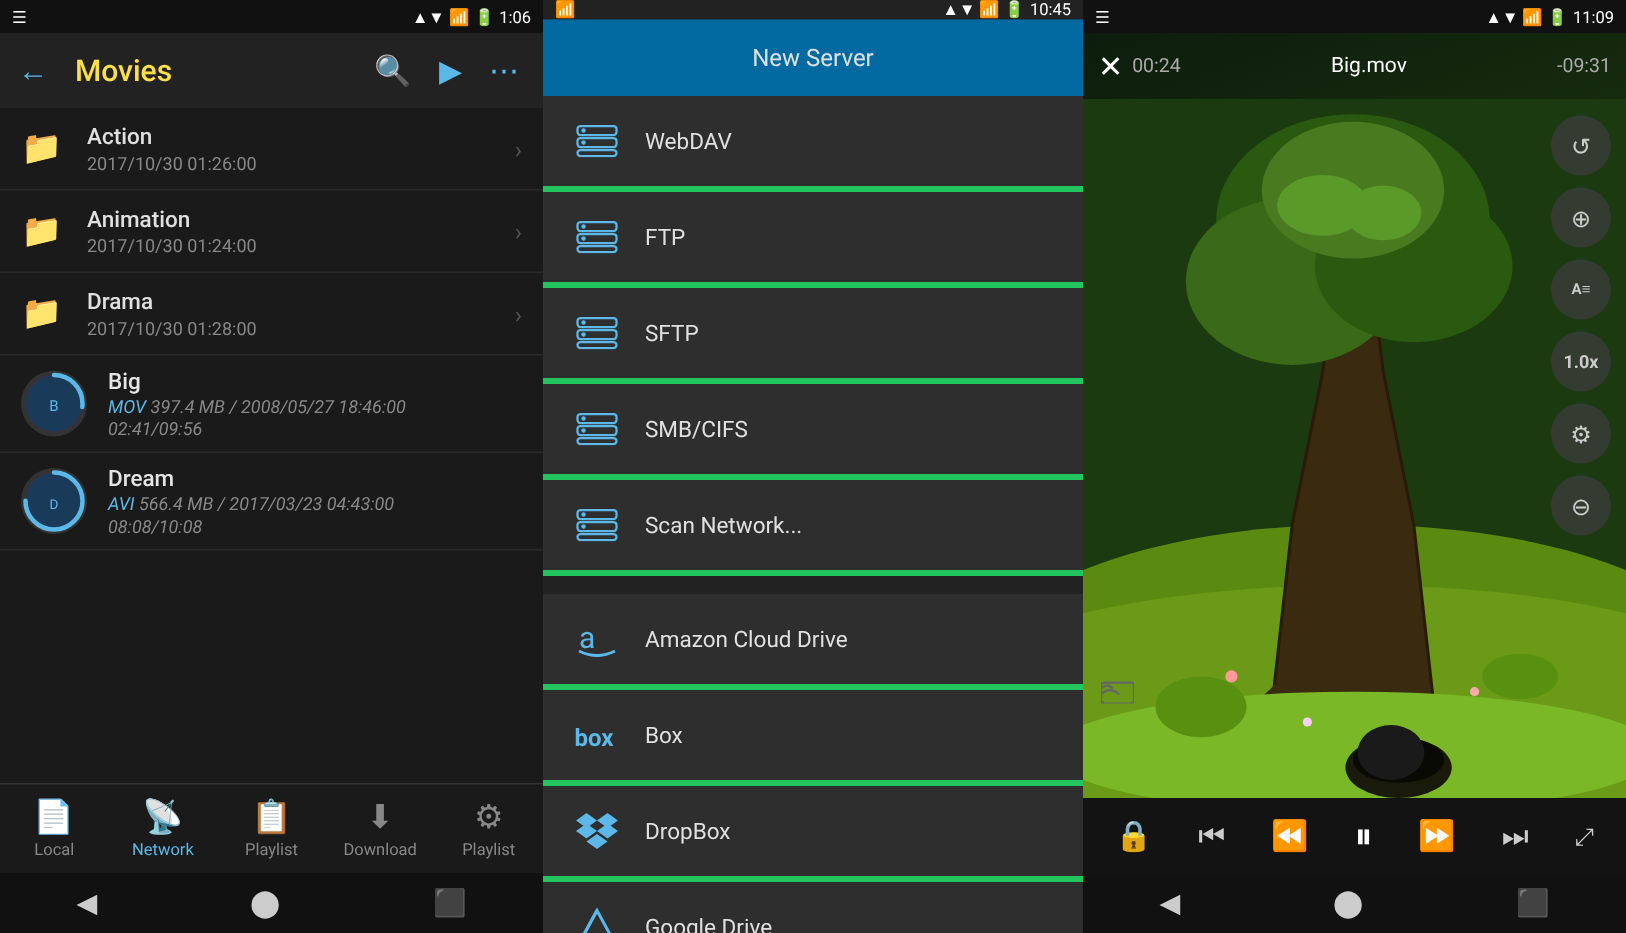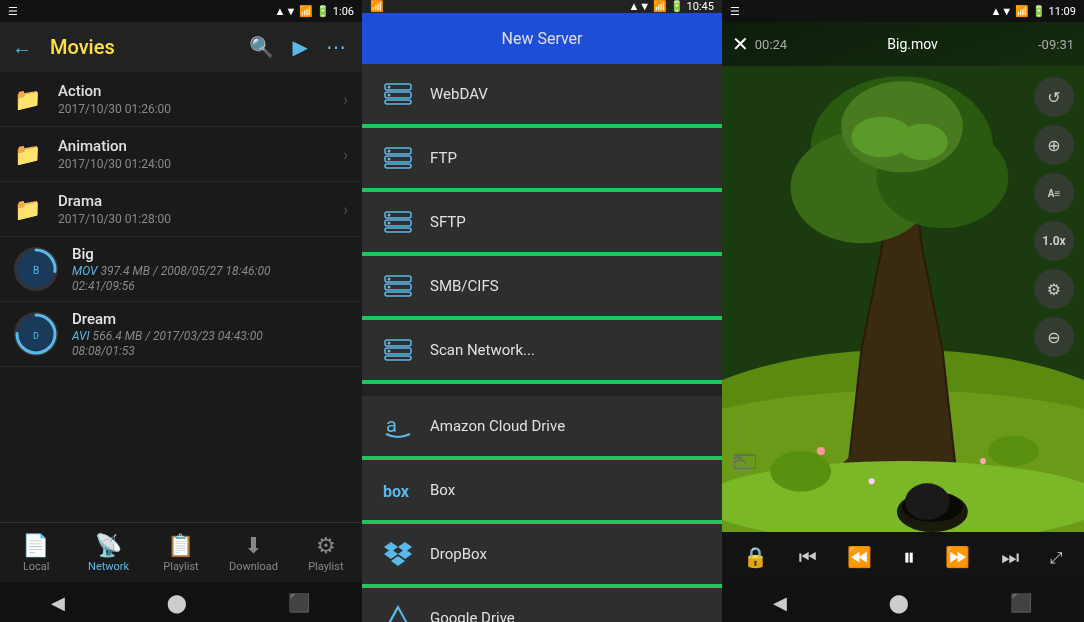--- a/index.html
+++ b/index.html
@@ -155,21 +155,21 @@
       display: flex;
       align-items: center;
       justify-content: space-around;
     }
     .sys-btn { color: #ccc; font-size: 18px; cursor: pointer; }
     .new-server-title {
       color: #e0e0e0;
       font-size: 16px;
       text-align: center;
       padding: 16px;
-      background: #1d4ed8;
+      background: #0369a1;
     }
     .server-list {
       background: #2e2e2e;
       flex: 1;
       overflow-y: auto;
     }
     .server-item {
       display: flex;
       align-items: center;
       padding: 14px 20px;
@@ -352,21 +352,21 @@
           <circle cx="22" cy="22" r="19" fill="#1a3a5a" stroke="#334" stroke-width="1"></circle>
           <circle cx="22" cy="22" r="19" fill="none" stroke="#5bb8e8" stroke-width="3" stroke-dasharray="119.4" stroke-dashoffset="29.85" stroke-linecap="round" transform="rotate(-90 22 22)"></circle>
           <text x="22" y="27" text-anchor="middle" fill="#5bb8e8" font-size="9">D</text>
         </svg>
       </div>
       <div class="file-info2">
         <div class="file-name2">Dream</div>
         <div class="file-meta2">
           <span class="blue">AVI</span> 566.4 MB / 2017/03/23 04:43:00
         </div>
-        <div class="file-meta2">08:08/01:53</div>
+        <div class="file-meta2">08:08/10:08</div>
       </div>
     </div>
   </div>
 
   <div class="bottom-nav">
     <div class="nav-item">
       <span class="nav-icon">📄</span>
       <span class="nav-label">Local</span>
     </div>
     <div class="nav-item">

